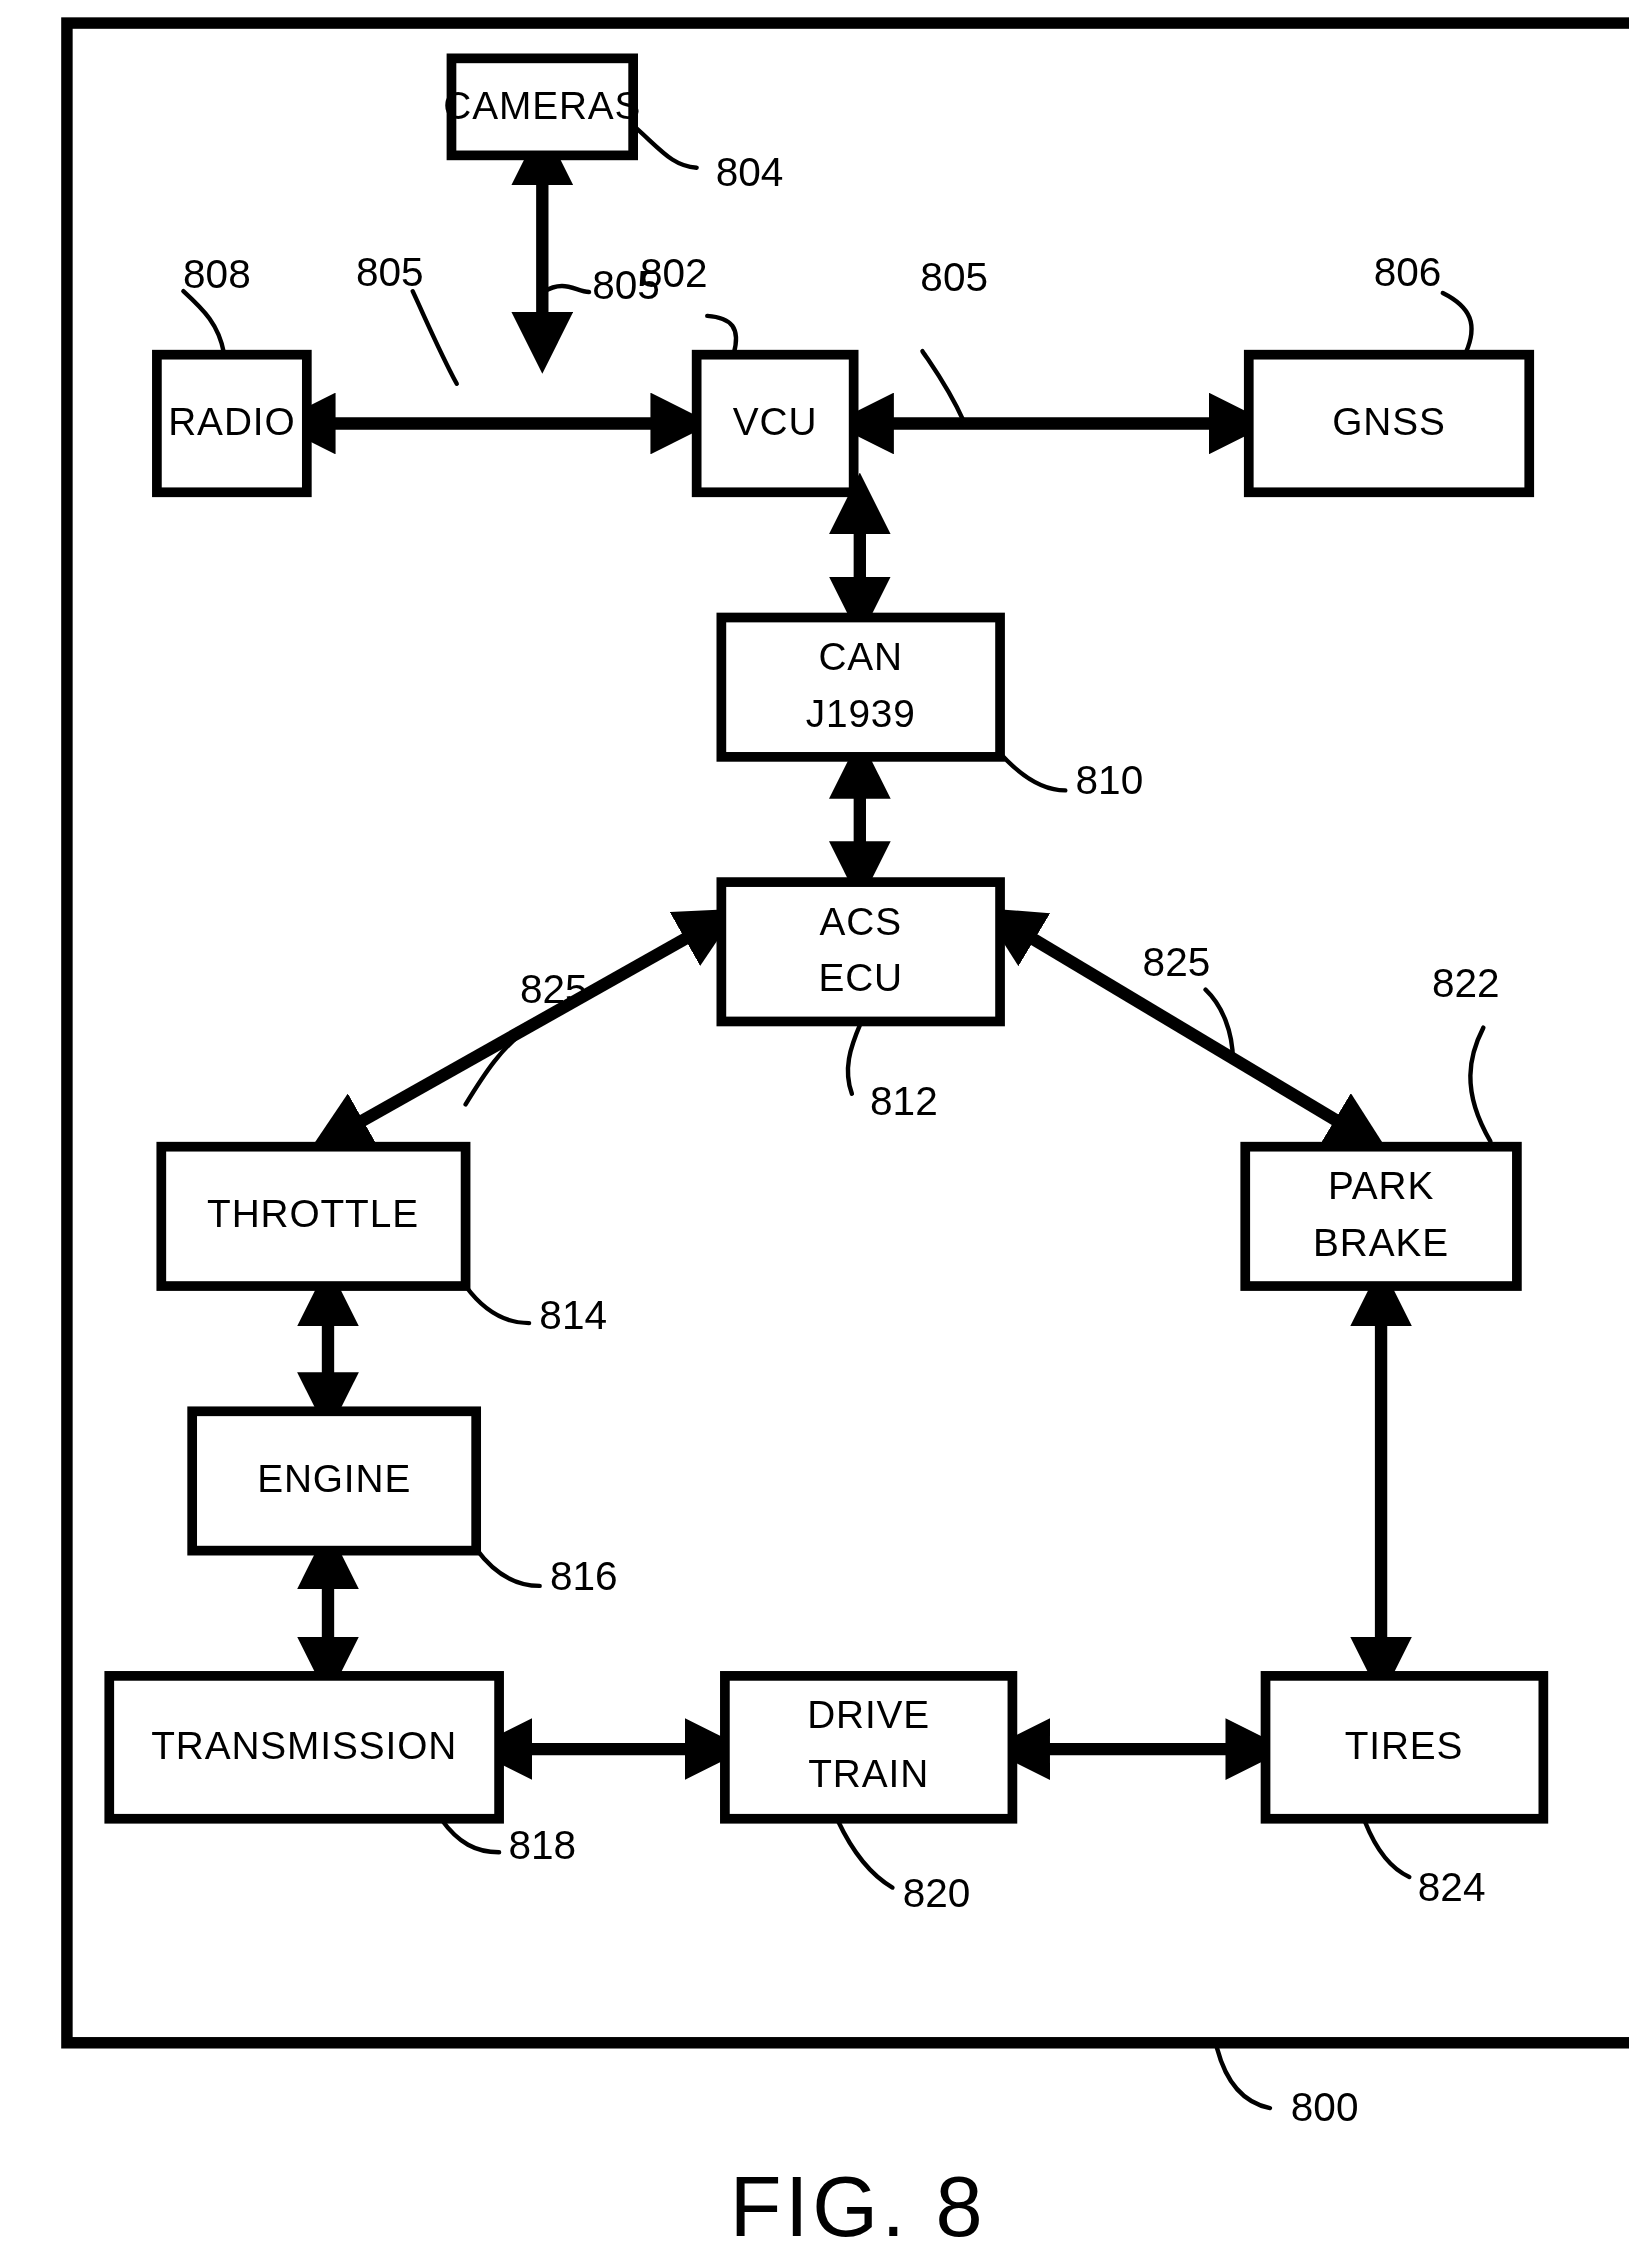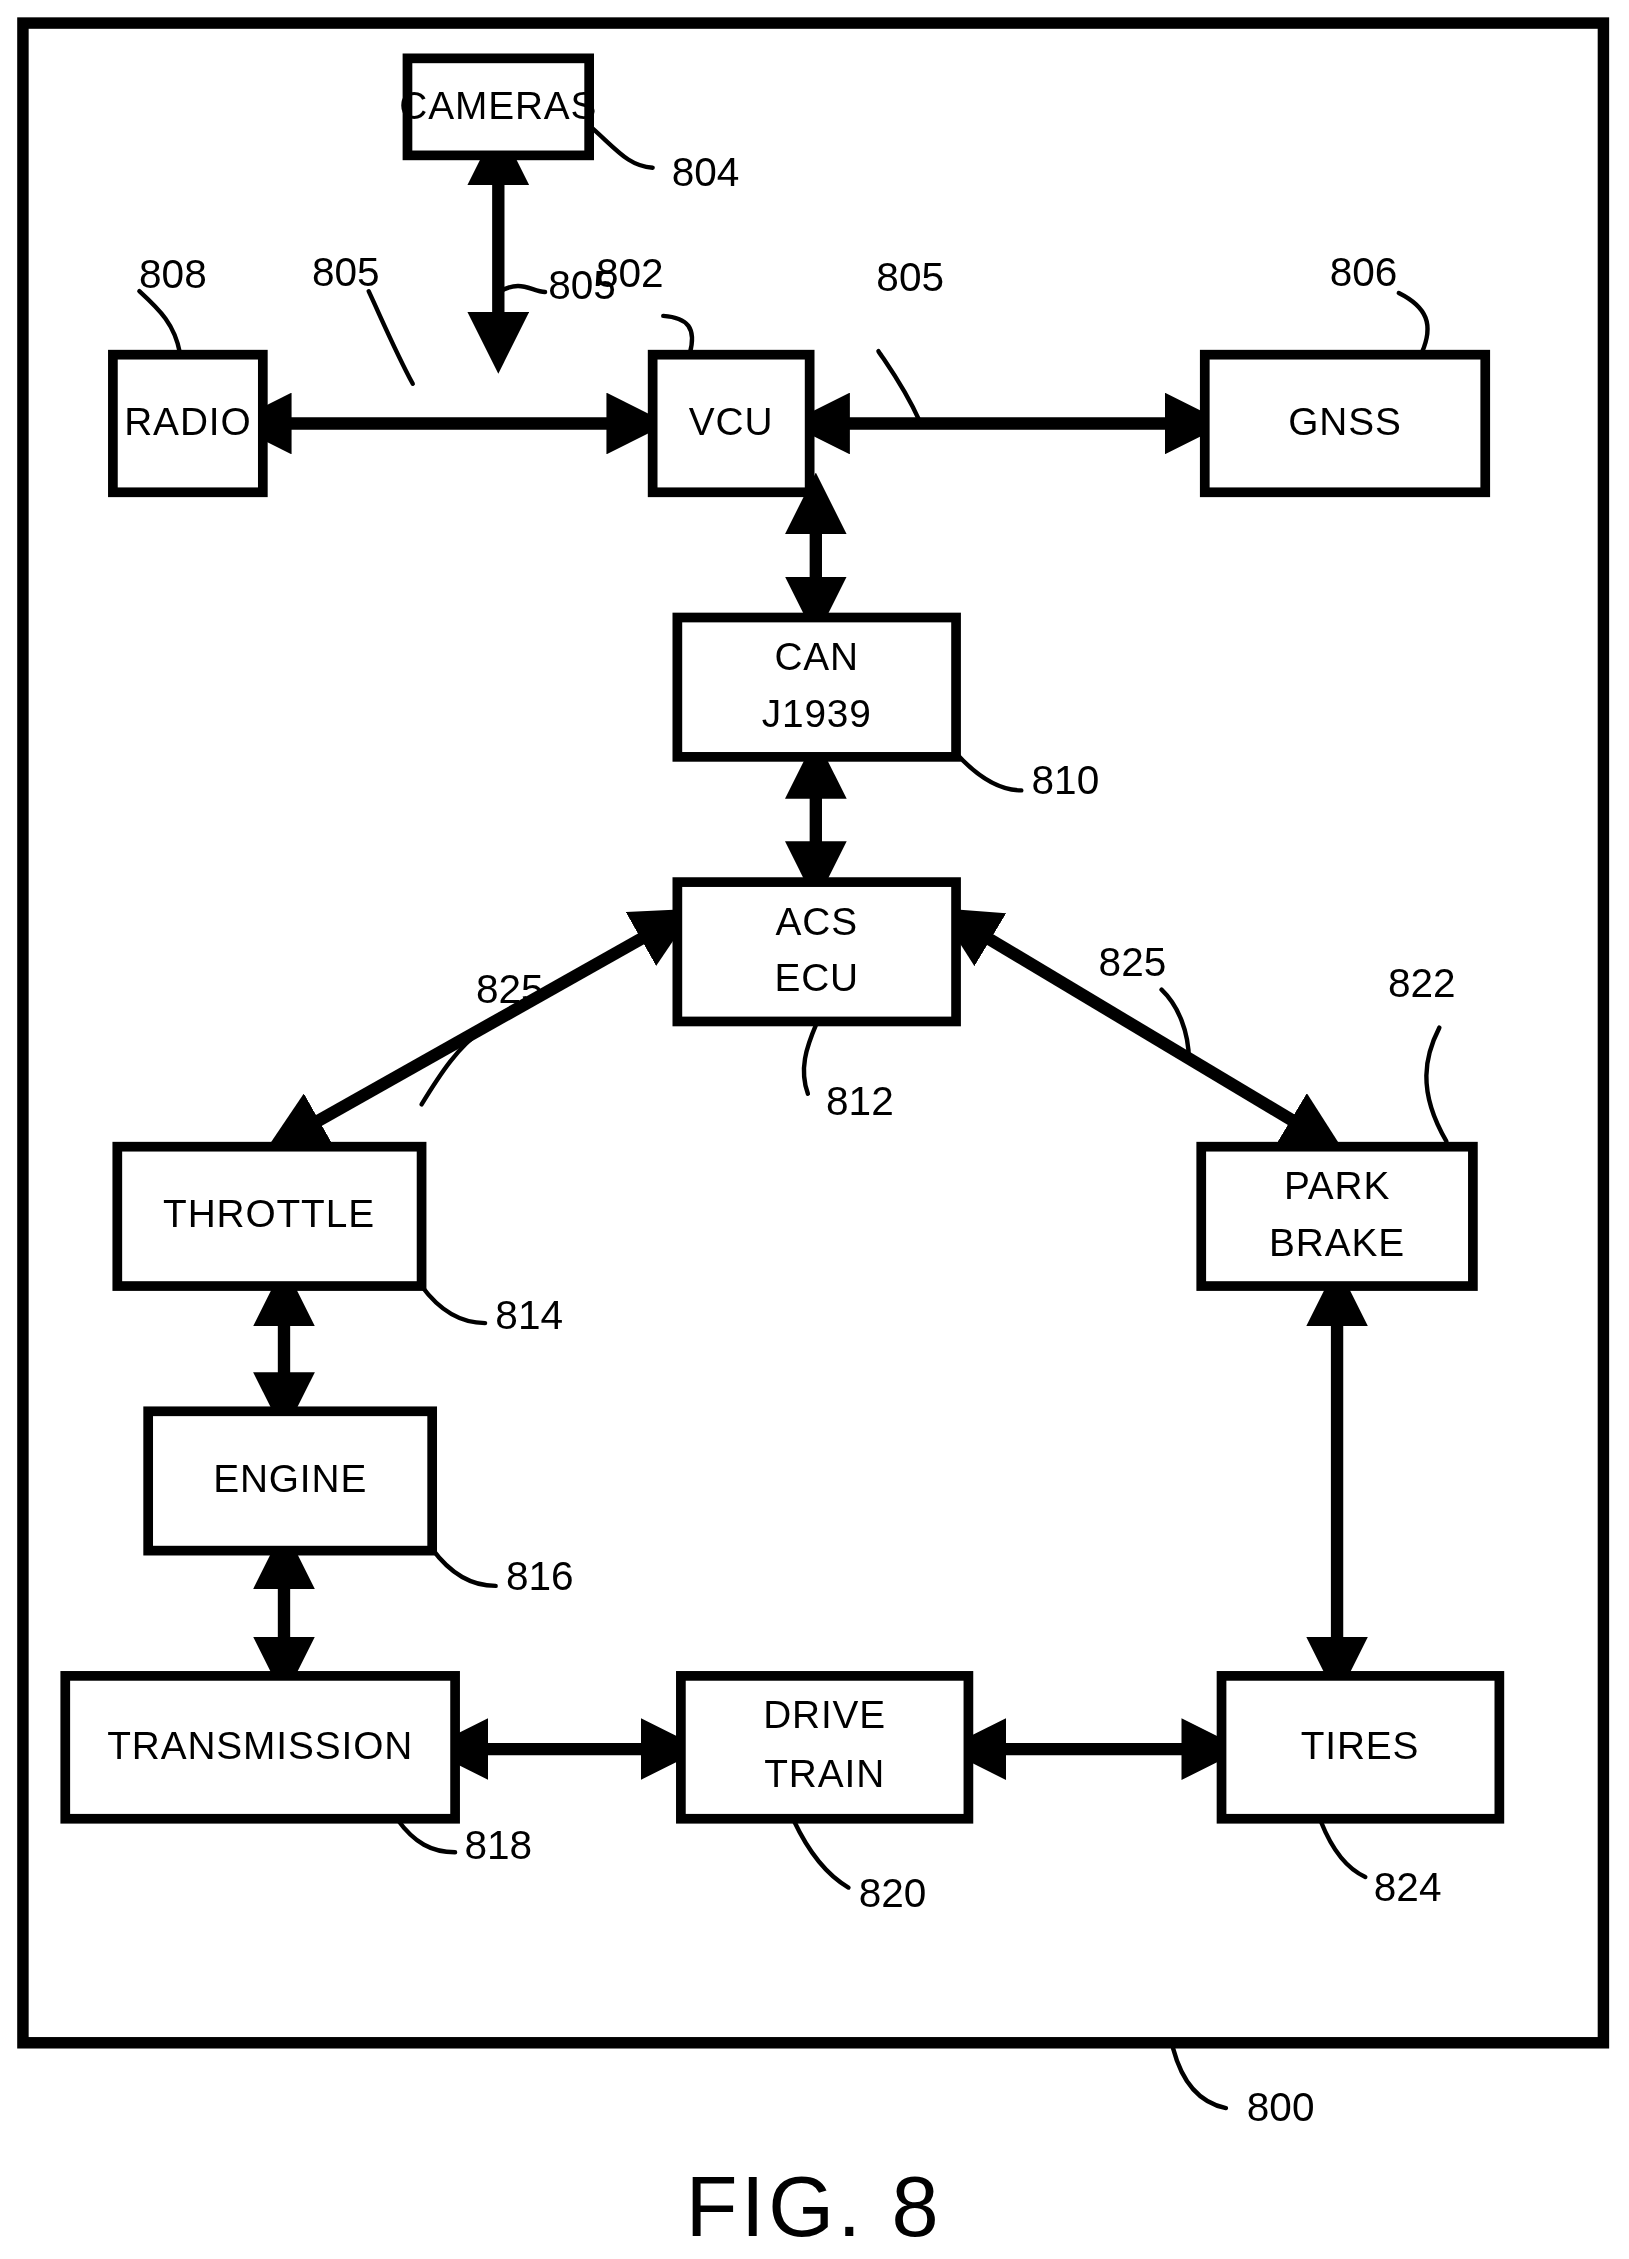--- a/index.html
+++ b/index.html
@@ -11,20 +11,21 @@
     width: 1629px;
     height: 2259px;
     font-family: "Liberation Sans", sans-serif;
     color: #000000;
     overflow: hidden;
   }
   #figure-root {
     position: relative;
     width: 1319px;
     height: 2259px;
+    margin-left: 44px;
   }
   svg#diagram {
     position: absolute;
     left: 0;
     top: 0;
     width: 1629px;
     height: 2259px;
     display: block;
   }
   .box-rect {

